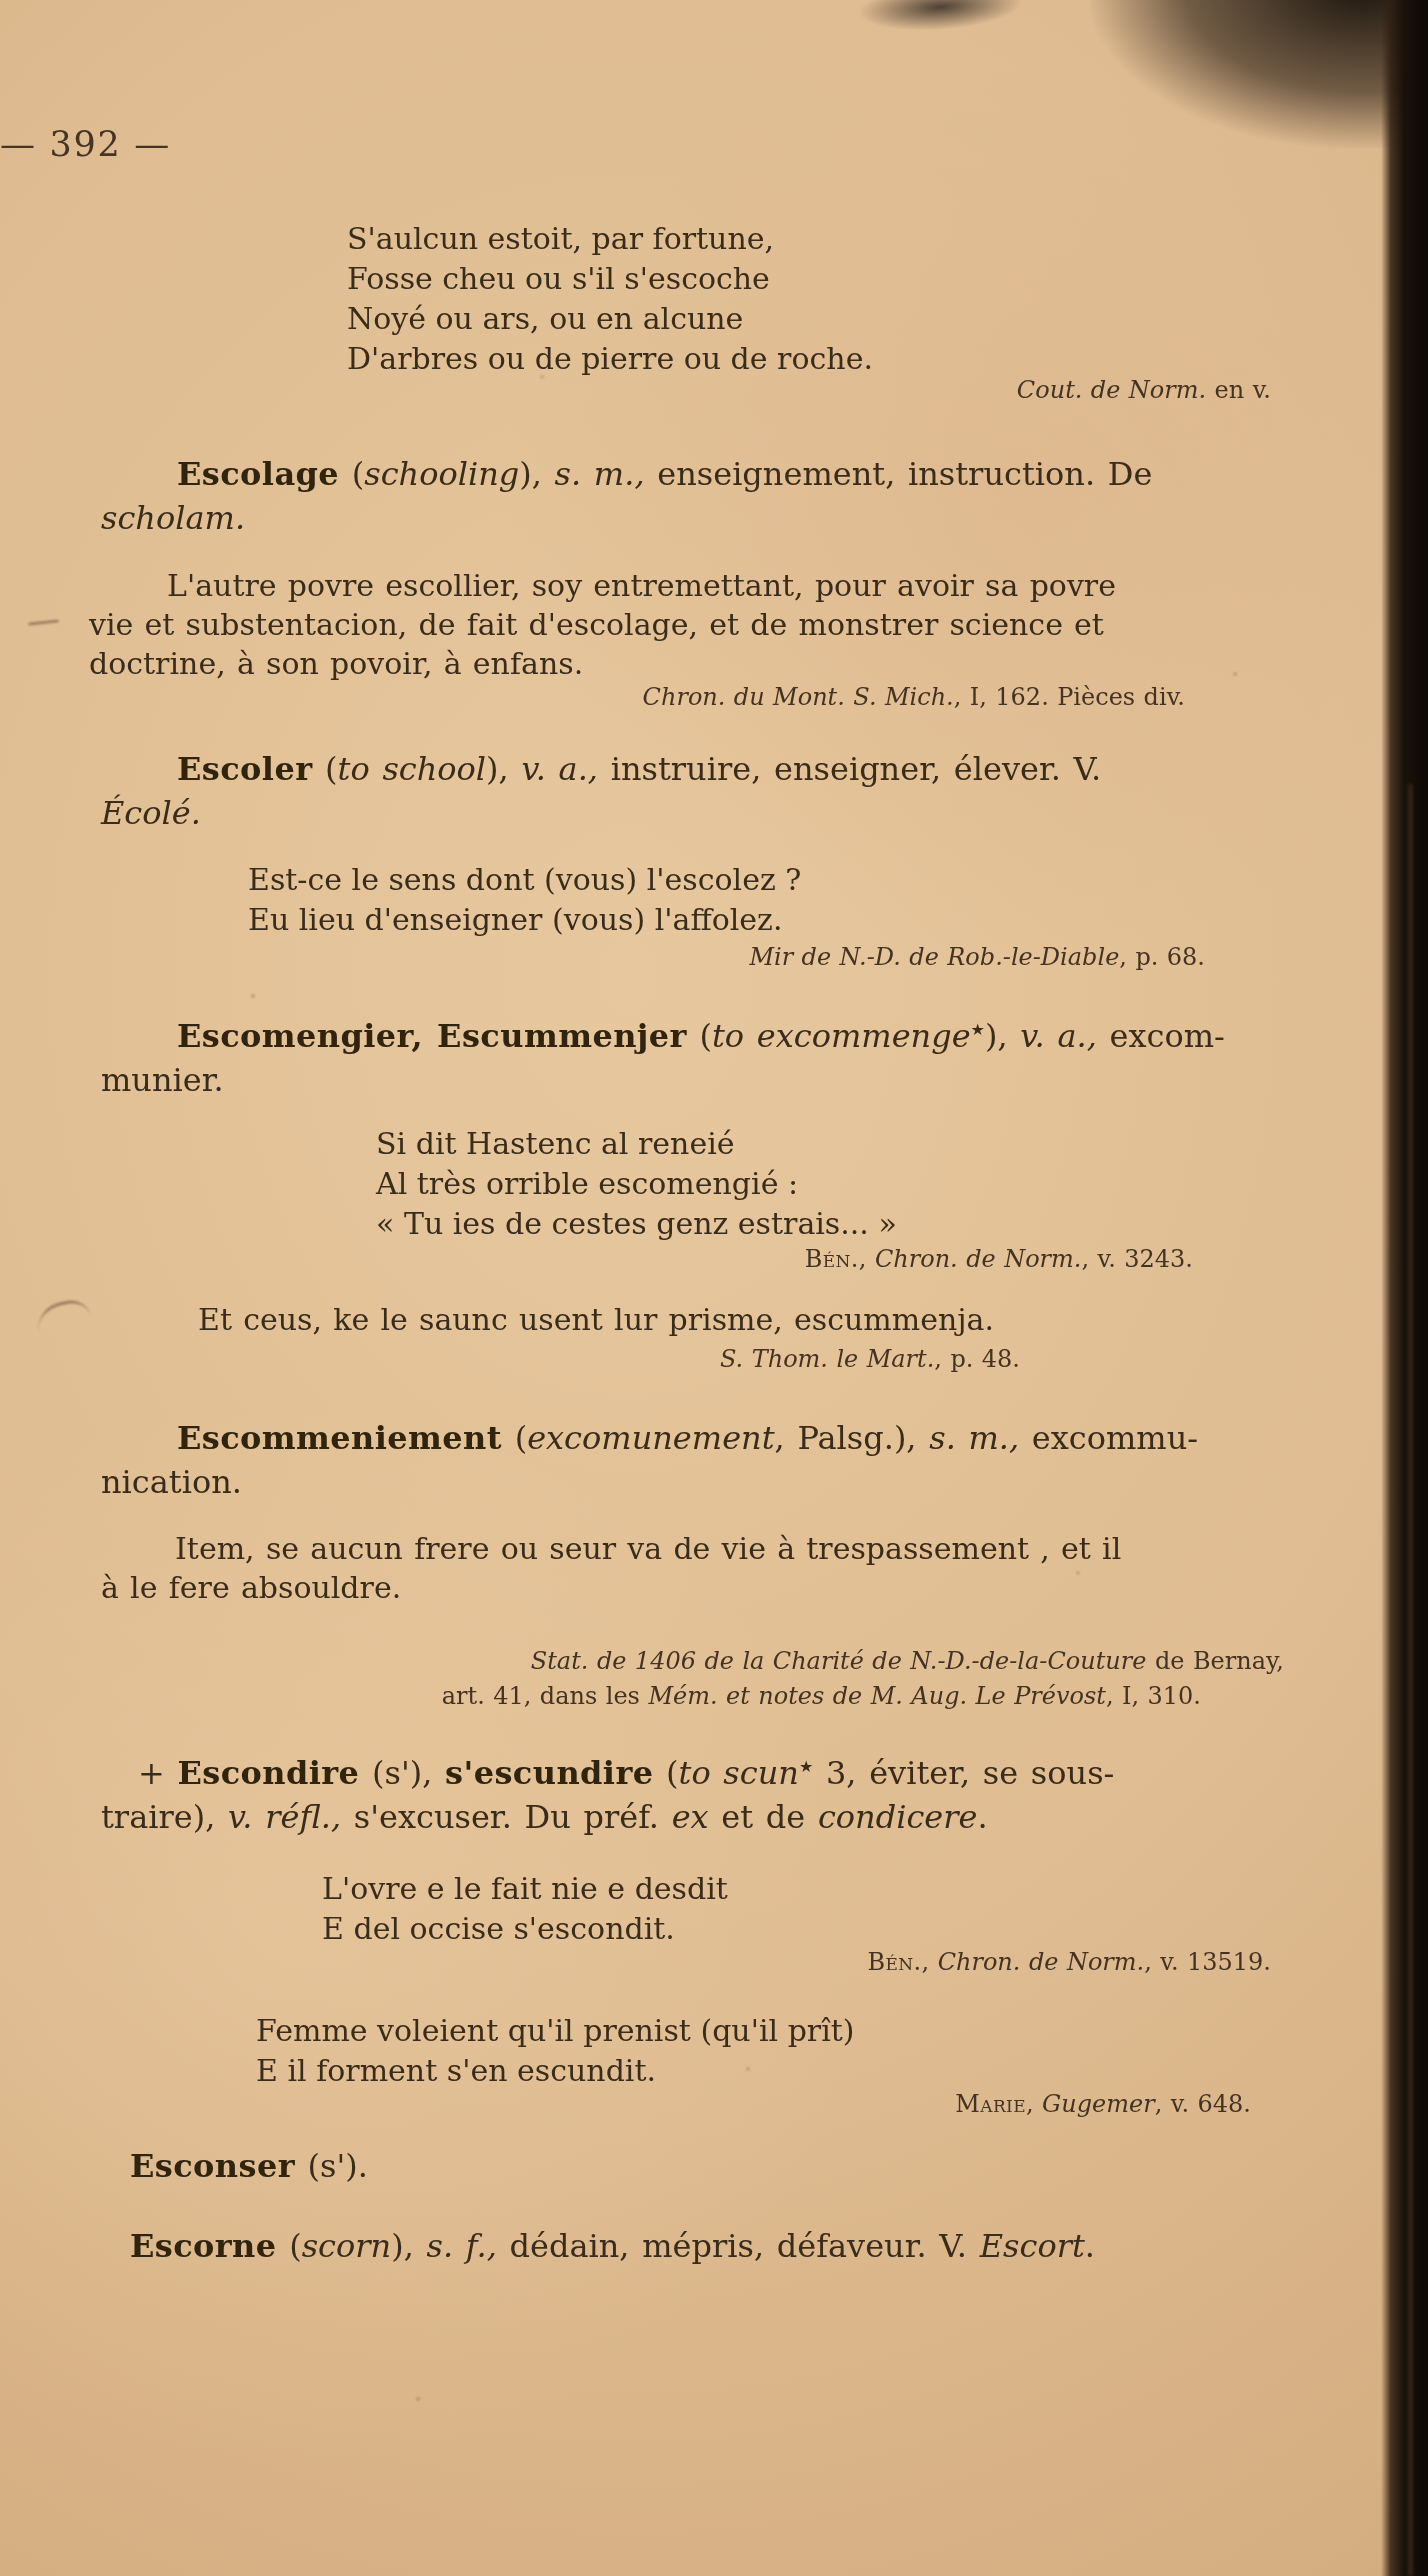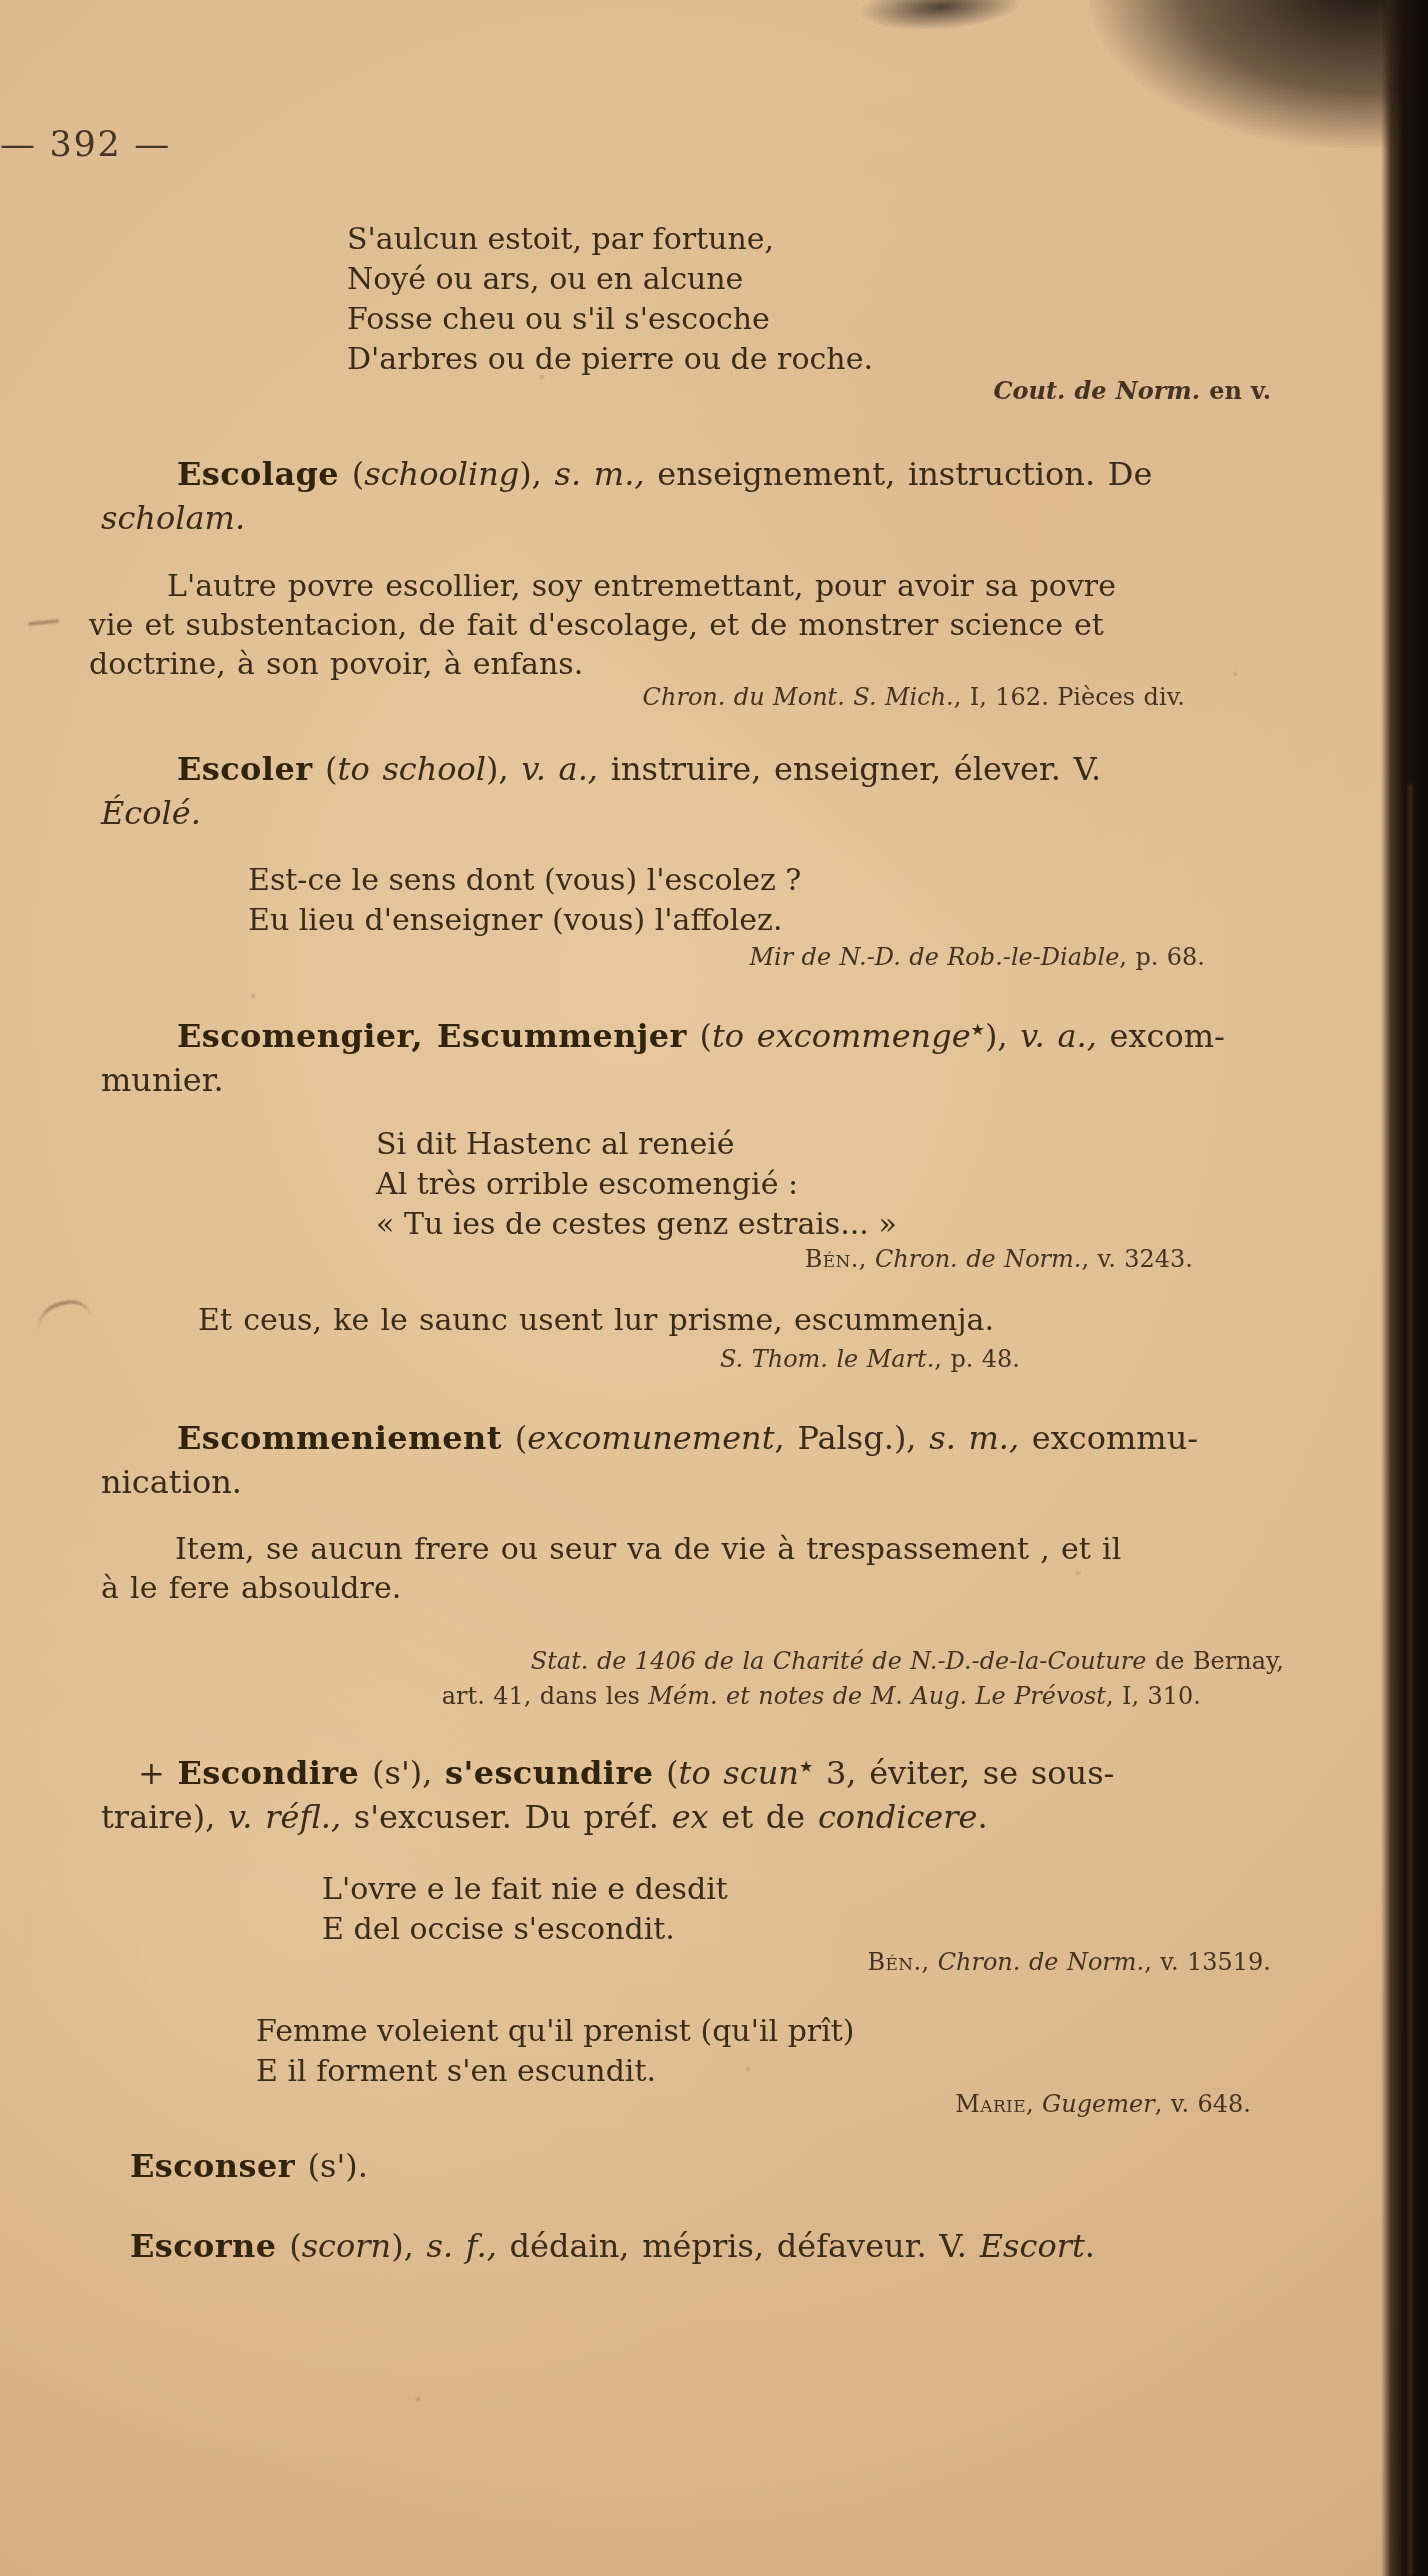--- a/index.html
+++ b/index.html
@@ -73,25 +73,25 @@
   }
 </style>
 </head>
 <body>
 
 <div class="page">
   <div class="page-number">— 392 —</div>
   <div>
       <div class="block verse" style="top: 219px; left: 347px;">
         <div class="line"><span class="seg-r">S'aulcun estoit, par fortune,</span></div>
+        <div class="line"><span class="seg-r">Fosse cheu ou s'il s'escoche</span></div>
         <div class="line"><span class="seg-r">Noyé ou ars, ou en alcune</span></div>
-        <div class="line"><span class="seg-r">Fosse cheu ou s'il s'escoche</span></div>
         <div class="line"><span class="seg-r">D'arbres ou de pierre ou de roche.</span></div>
       </div>
-      <div class="citation" style="top: 376px; right: 158px; font-weight: bold;"><span class="seg-i">Cout. de Norm.</span><span class="seg-r"> en v.</span></div>
+      <div class="citation" style="top: 376px; right: 158px;"><span class="seg-i">Cout. de Norm.</span><span class="seg-r"> en v.</span></div>
       <div class="block entry" style="top: 452px; left: 101px;">
         <div class="line" style="padding-left: 76px;"><span class="seg-b">Escolage</span><span class="seg-r"> (</span><span class="seg-i">schooling</span><span class="seg-r">), </span><span class="seg-i">s. m.,</span><span class="seg-r"> enseignement, instruction. De</span></div>
         <div class="line"><span class="seg-i">scholam.</span></div>
       </div>
       <div class="block quote" style="top: 566px; left: 89px;">
         <div class="line" style="padding-left: 78px;"><span class="seg-r">L'autre povre escollier, soy entremettant, pour avoir sa povre</span></div>
         <div class="line"><span class="seg-r">vie et substentacion, de fait d'escolage, et de monstrer science et</span></div>
         <div class="line"><span class="seg-r">doctrine, à son povoir, à enfans.</span></div>
       </div>
       <div class="citation" style="top: 683px; right: 244px; margin-left: 8px;"><span class="seg-i">Chron. du Mont. S. Mich.</span><span class="seg-r">, I, 162. Pièces div.</span></div>

